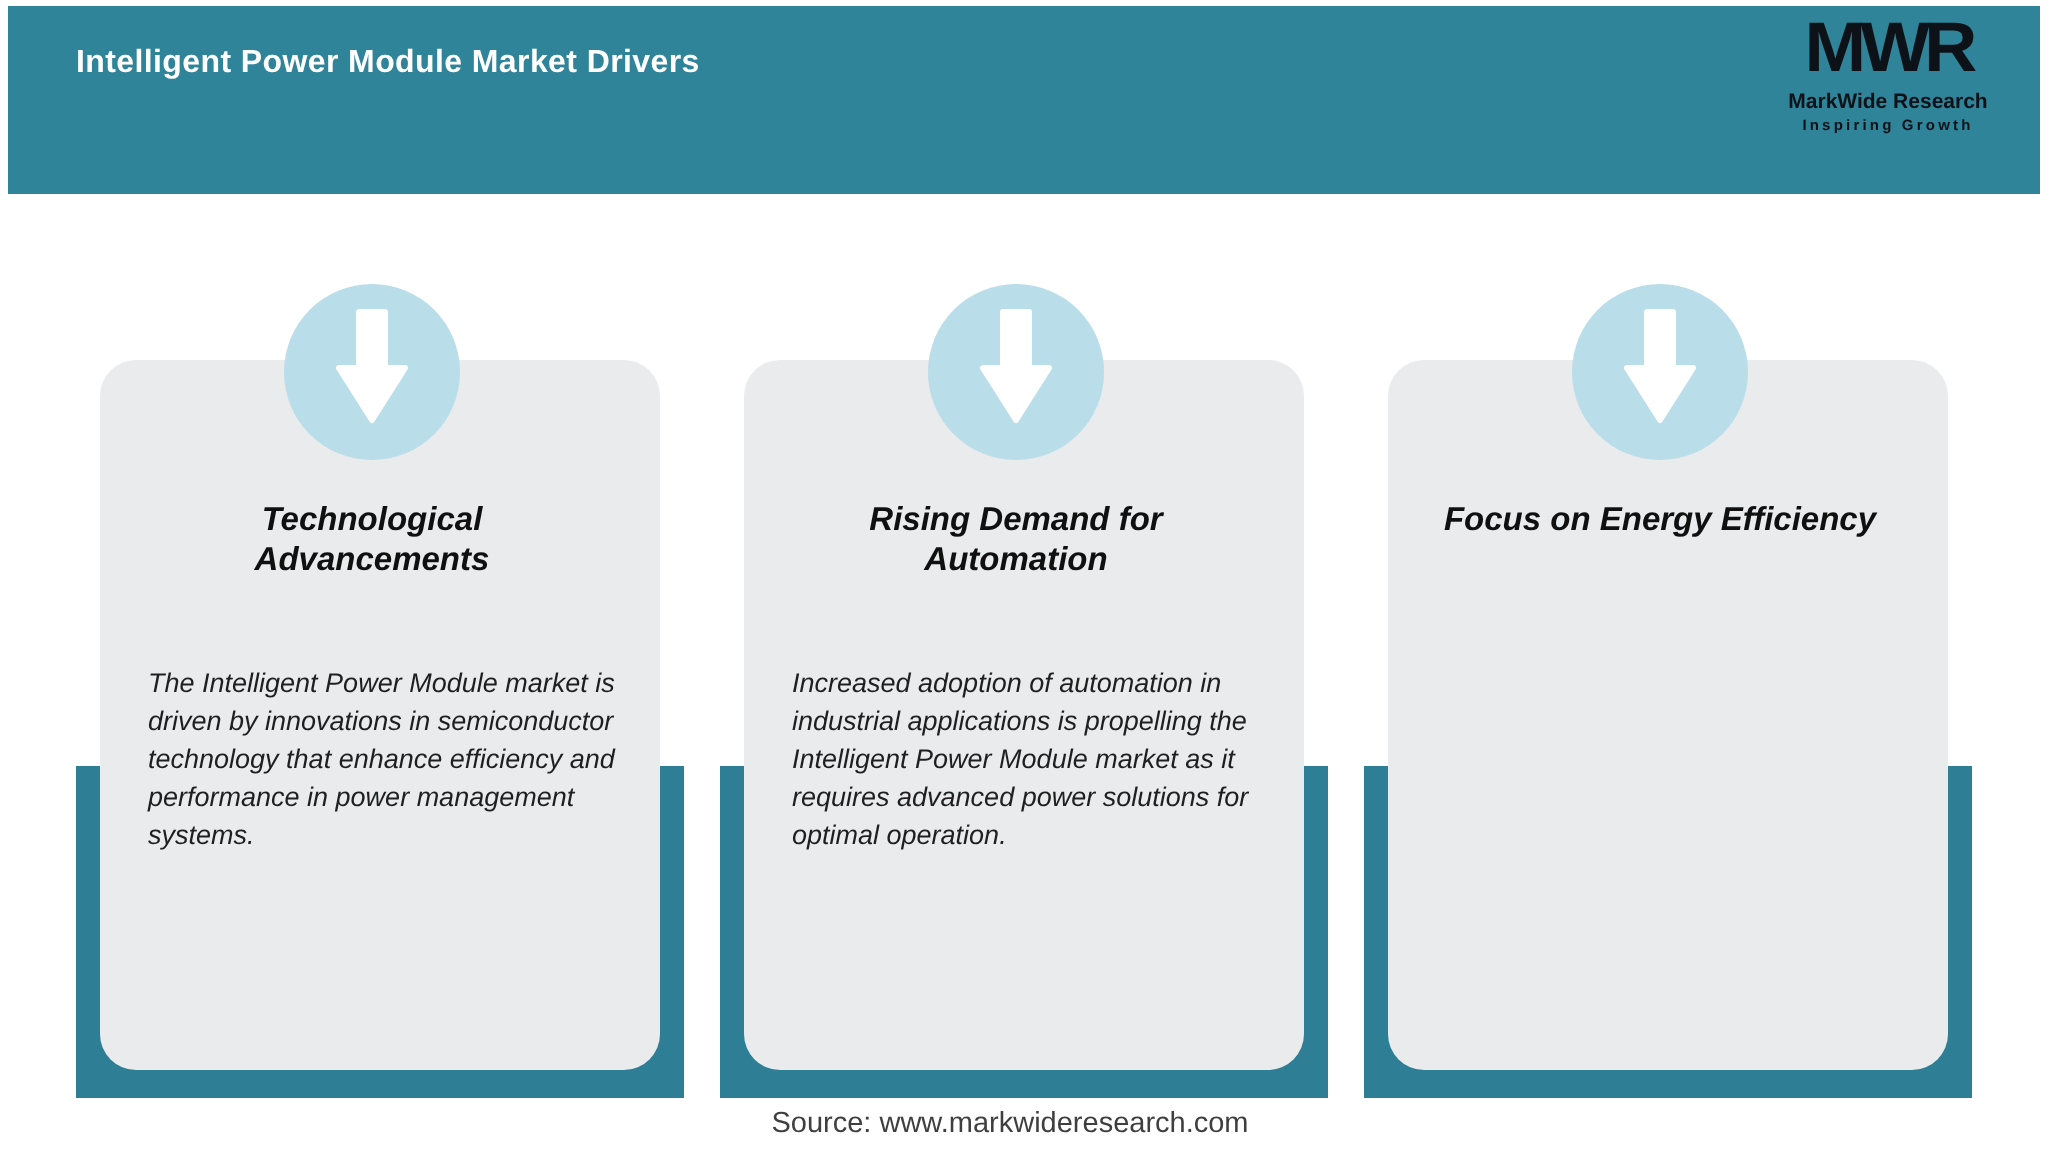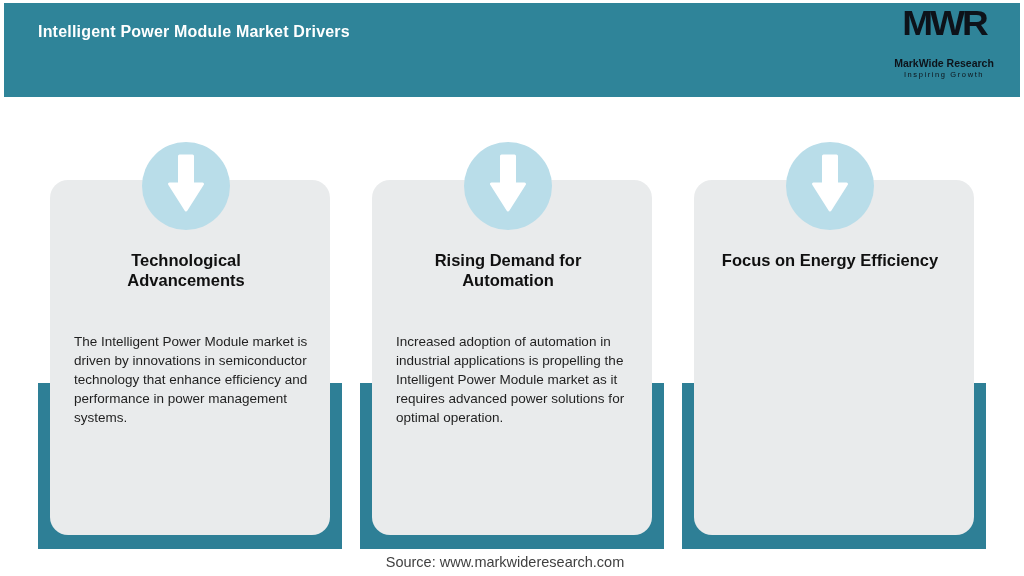--- a/index.html
+++ b/index.html
@@ -39,37 +39,38 @@
   .logo-monogram {
     font-size: 37px;
     font-weight: 800;
     letter-spacing: -3px;
     line-height: 1.0;
     transform: scaleY(0.95);
   }
   .logo-name {
     font-size: 10.5px;
     font-weight: 700;
-    margin-top: 15px;
+    margin-top: 3px;
     white-space: nowrap;
   }
   .logo-tagline {
     font-size: 7.5px;
-    font-weight: 400;
+    font-weight: 700;
     letter-spacing: 1.6px;
     margin-top: 1px;
     white-space: nowrap;
   }
 
   
   .group {
     position: absolute;
     top: 0;
     width: 272px;
     height: 576px;
+    font-style: italic;
   }
   .group-1 { left: 50px; }
   .group-2 { left: 372px; border-radius: 11px; }
   .group-3 { left: 694px; }
 
   .ribbon {
     position: absolute;
     left: -12px;
     top: 383px;
     width: 304px;

